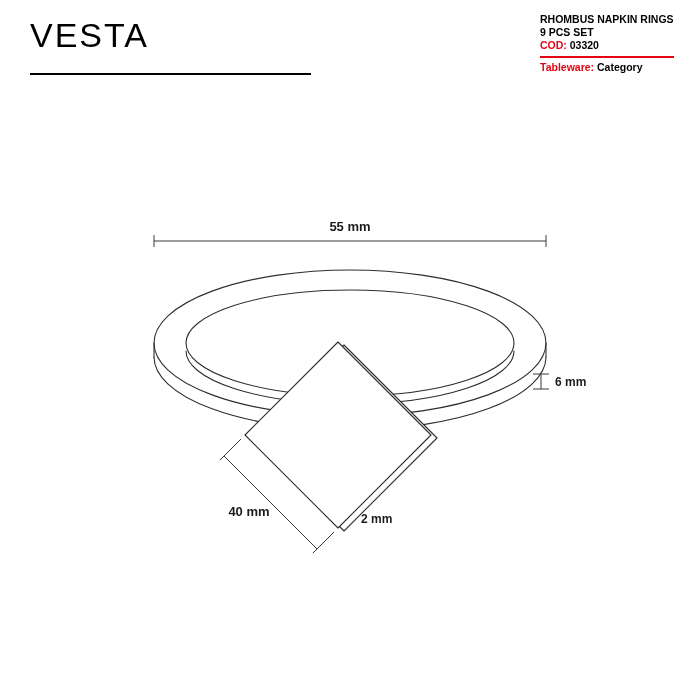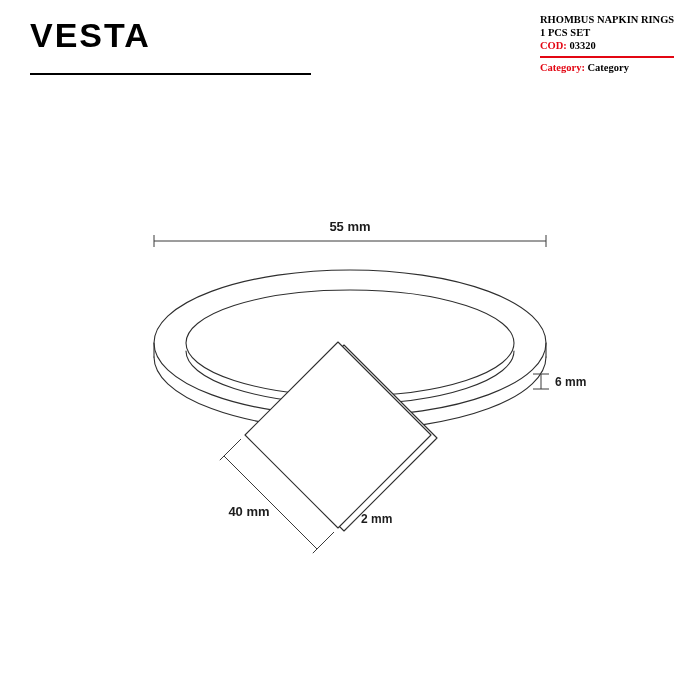--- a/index.html
+++ b/index.html
@@ -13,21 +13,21 @@
     box-sizing: border-box;
     outline: 1px solid #ededed;
   }
 
   
   .logo {
     position: absolute;
     left: 30px;
     top: 16px;
     font-size: 34px;
-    font-weight: bold;
+    font-weight: normal;
     letter-spacing: 2px;
     color: #000;
   }
   .logo-rule {
     position: absolute;
     left: 30px;
     top: 73px;
     width: 281px;
     height: 2px;
     background: #000;
@@ -38,21 +38,20 @@
     position: absolute;
     left: 540px;
     top: 13px;
     width: 134px;
     display: flex;
     flex-direction: column;
     font-size: 10.5px;
     line-height: 13px;
     font-weight: bold;
     color: #000;
-    font-family: Liberation Serif, serif;
   }
   .product-info > div { white-space: nowrap; }
   .red { color: #e30613; margin-top: 44px; }
   .red-rule {
     width: 100%;
     height: 2px;
     background: #e30613;
     margin: 4px 0 3px;
   }
 
@@ -118,25 +117,25 @@
       <line x1="346" y1="529" x2="356" y2="519"></line>
     </g>
     <text x="361" y="523" font-size="12">2 mm</text>
   </svg>
 
   <div class="logo">VESTA</div>
   <div class="logo-rule"></div>
 
   <div class="product-info">
     <div>RHOMBUS NAPKIN RINGS</div>
-    <div>1 PCS SET</div>
+    <div>9 PCS SET</div>
     <div>
       <span class="red">COD:</span>
       <span>03320</span>
     </div>
     <div class="red-rule"></div>
     <div>
-      <span class="red">Category:</span>
+      <span class="red">Tableware:</span>
       <span>Category</span>
     </div>
   </div>
 
 </div>
 
 </body></html>

